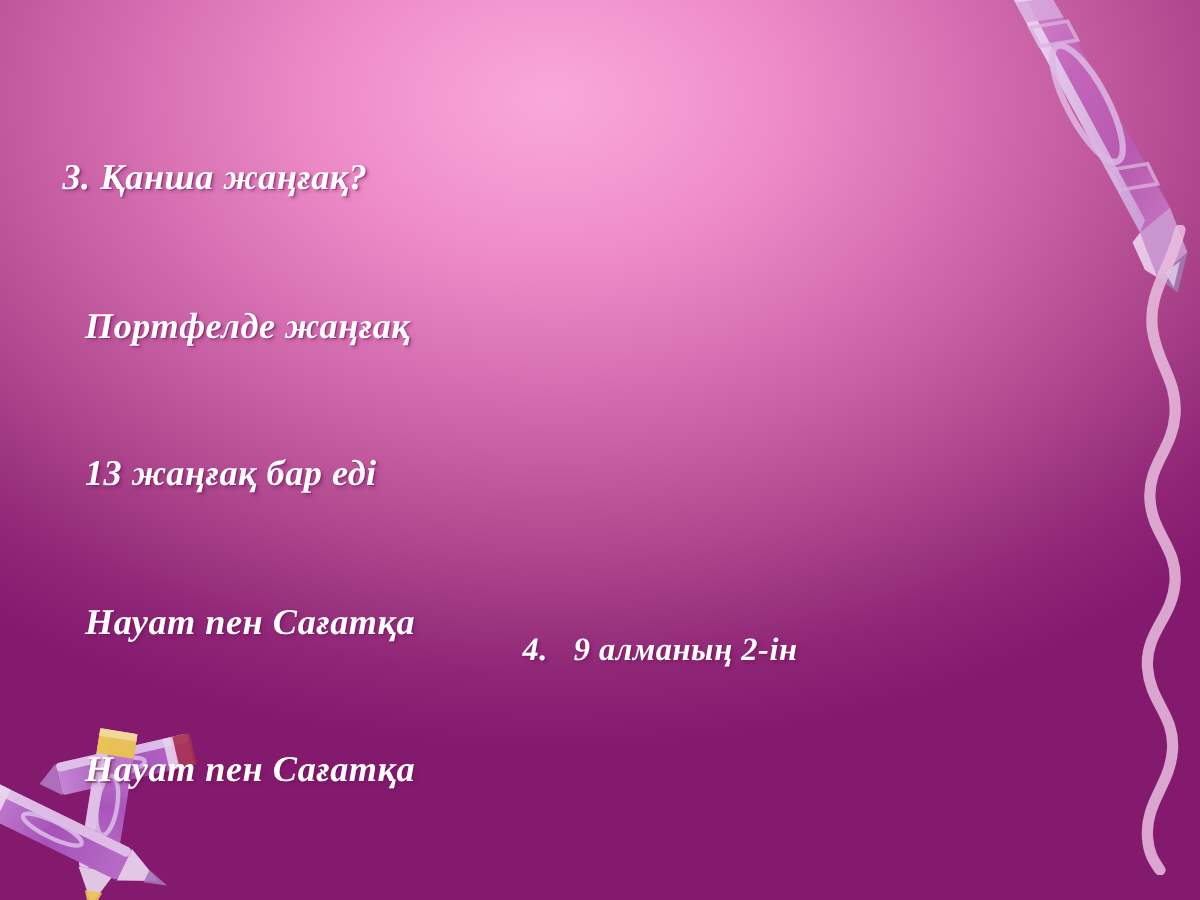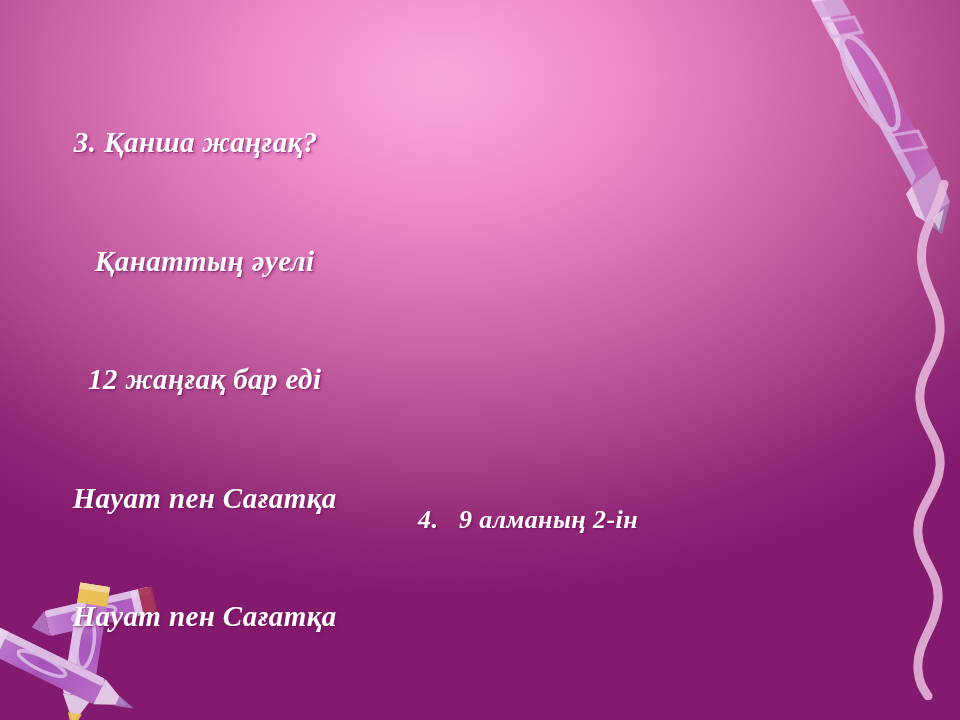--- a/index.html
+++ b/index.html
@@ -49,21 +49,20 @@
     font-style: italic;
     font-weight: bold;
     letter-spacing: 0.4px;
     text-shadow:
       1px 1px 0 rgba(120, 20, 95, 0.45),
       2px 2px 3px rgba(110, 15, 90, 0.40);
     white-space: pre;
   }
   .verse .line {
     display: block;
-    text-align: center;
   }
 
   #verse-one {
     left: 50px;
     top: 44px;
     font-size: 29px;
     line-height: 39.5px;
   }
   #verse-one .line:first-child {
     margin-left: 0;
@@ -185,22 +184,22 @@
           <path d="M120 94 L150 108 L120 122 Z" fill="#f2e6f8" opacity="0.92"></path>
           <path d="M140 103 L158 108 L140 114 Z" fill="#a97cc0" opacity="0.9"></path>
         </g>
       </g>
     </svg>
 
   </div>
 
   <div class="verse" id="verse-one">
     <span class="line first">3. Қанша жаңғақ?</span>
-    <span class="line">Қанаттың әуелі</span>
-    <span class="line">12 жаңғақ бар еді</span>
+    <span class="line">Портфелде жаңғақ</span>
+    <span class="line">13 жаңғақ бар еді</span>
     <span class="line">Науат пен Сағатқа</span>
     <span class="line">Науат пен Сағатқа</span>
     <span class="line">Апасына Қанаттың</span>
     
     
     
   </div>
 
   <div class="verse" id="verse-two">
     <span class="line first">4.   9 алманың 2-ін</span>

